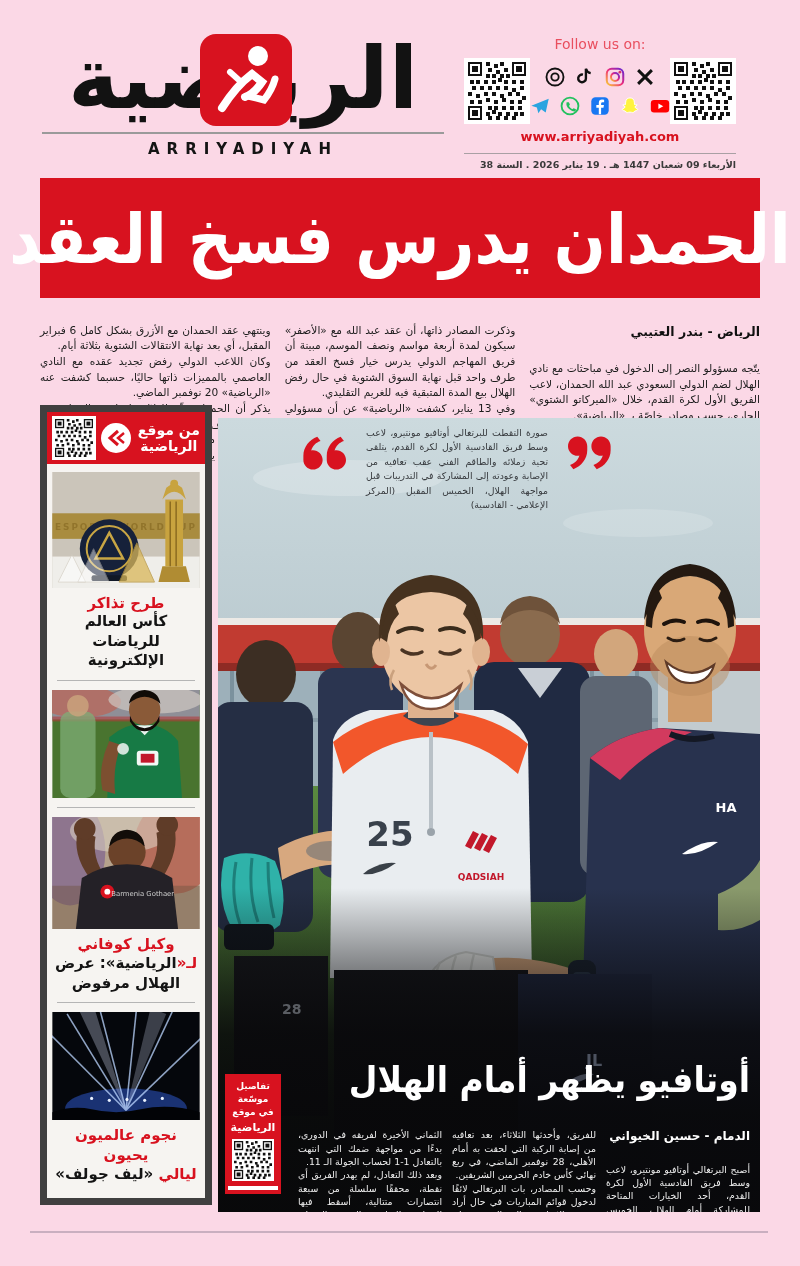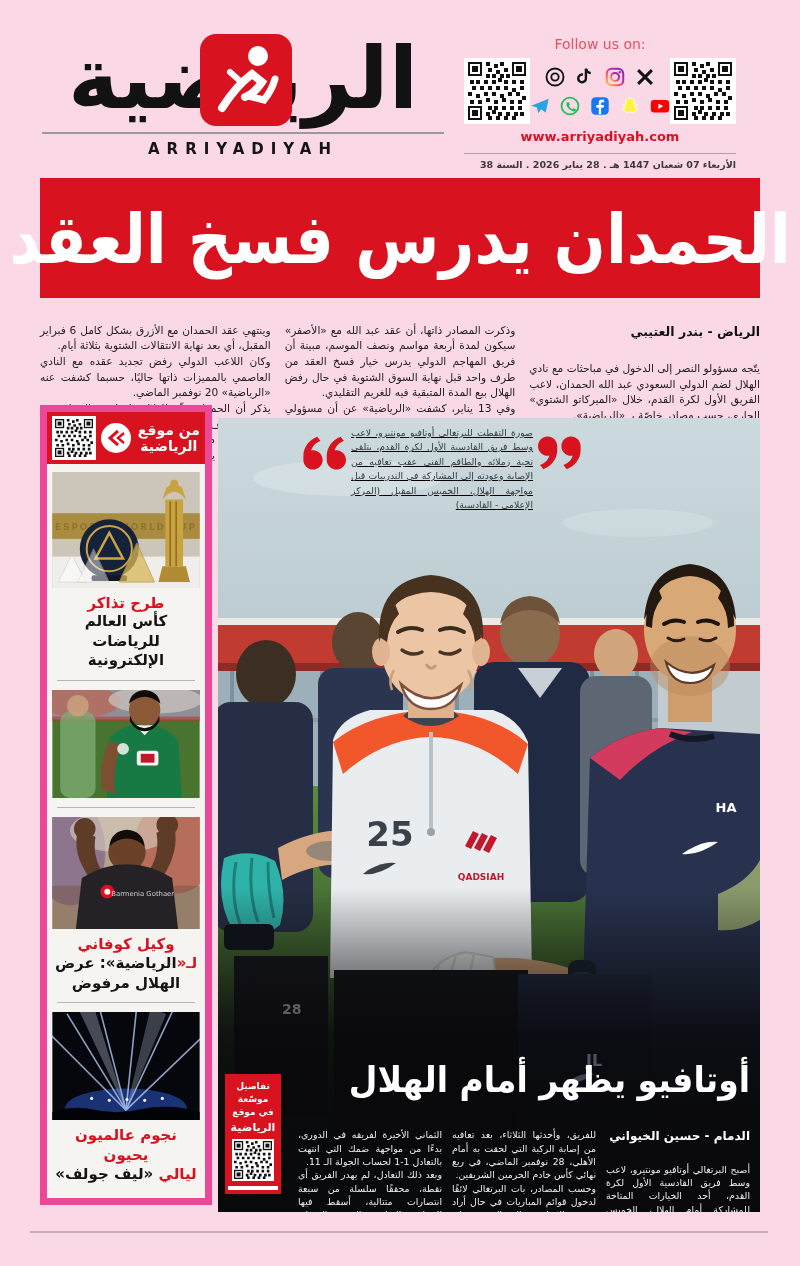--- a/index.html
+++ b/index.html
@@ -34,38 +34,38 @@
   .lead-headline{color:#fff;font-weight:bold;font-size:61px;direction:rtl;white-space:nowrap;
     transform:scaleY(1.12);letter-spacing:-1px;}
 
   .lead-article{position:absolute;left:40px;top:307px;width:720px;direction:rtl;}
   .cols{display:flex;gap:14px;}
   .col{flex:1;font-size:10.6px;line-height:1.48;text-align:justify;color:#1c1c1c;white-space:pre-line;}
   .byline{font-weight:bold;font-size:12.5px;color:#101010;margin:0 0 4px 0;}
 
   
   .sidebar{position:absolute;left:40px;top:405px;width:172px;height:800px;background:#f6f4f1;
-    border:7px solid #ec4899;box-sizing:border-box;}
+    border:7px solid #404040;box-sizing:border-box;}
   .sb-header{height:52px;background:#d8121f;display:flex;align-items:center;justify-content:space-between;padding:0 5px;}
   .sb-header .qr-tile{padding:3px;}
   .sb-chevron{width:30px;height:30px;border-radius:50%;background:#fff;line-height:0;}
   .sb-head-text{text-align:center;color:#fff;direction:rtl;line-height:1.15;padding-left:2px;}
   .sb-head-line1{font-weight:bold;font-size:14px;}
   .sb-head-brand{font-weight:bold;font-size:14px;}
   .sb-item{text-align:center;padding:0 5px;}
   .sb-img{margin:8px auto 6px auto;width:148px;line-height:0;}
   .sb-kicker{color:#d8121f;font-size:15px;font-weight:bold;direction:rtl;}
   .sb-title{font-size:15px;font-weight:bold;color:#141414;line-height:1.3;direction:rtl;}
   .sb-title .red{color:#d8121f;}
   .sb-divider{border-top:1px solid #b5b5b5;margin:9px 10px;}
 
   
   .photo{position:absolute;left:218px;top:418px;width:542px;height:794px;background:#0a0a0c;overflow:hidden;}
   .photo-art{position:absolute;left:0;top:0;}
-  .caption-wrap{position:absolute;left:84px;top:8px;width:316px;display:flex;align-items:flex-start;gap:5px;text-decoration:underline;}
+  .caption-wrap{position:absolute;left:84px;top:8px;width:316px;display:flex;align-items:flex-start;gap:20px;}
   .caption-text{width:182px;font-size:9.3px;line-height:1.55;color:#35383c;direction:rtl;text-align:justify;}
   .qmark{line-height:0;margin-top:10px;}
   .photo-headline{position:absolute;right:10px;top:641px;color:#fff;font-weight:bold;font-size:33px;
     direction:rtl;text-align:right;transform:scaleY(1.08);transform-origin:top right;}
   .photo-body{position:absolute;right:10px;top:697px;width:452px;direction:rtl;display:flex;gap:10px;}
   .pcol{flex:1;font-size:9.4px;line-height:1.42;text-align:justify;color:#efefef;white-space:pre-line;}
   .pbyline{font-weight:bold;font-size:12px;color:#fff;margin:0 0 4px 0;}
 
   .promo{position:absolute;left:7px;top:656px;width:56px;background:#d8121f;color:#fff;text-align:center;
     padding:6px 3px 4px 3px;box-sizing:border-box;}
@@ -188,21 +188,21 @@
               </svg></span>
         </div>
       </div>
       <div class="qr-tile">
         <svg width="58" height="58" viewBox="0 0 29 29">
             <use href="#qrm"></use>
           </svg>
       </div>
     </div>
     <div class="website">www.arriyadiyah.com</div>
-    <div class="dateline">الأربعاء 07 شعبان 1447 هـ . 28 يناير 2026 . السنة 38</div>
+    <div class="dateline">الأربعاء 09 شعبان 1447 هـ . 19 يناير 2026 . السنة 38</div>
   </div>
 
   <div class="red-banner">
     <div class="lead-headline">الحمدان يدرس فسخ العقد</div>
   </div>
 
   <div class="lead-article">
     <div class="cols">
       <div class="col">
         <p class="byline">الرياض - بندر العتيبي</p>

